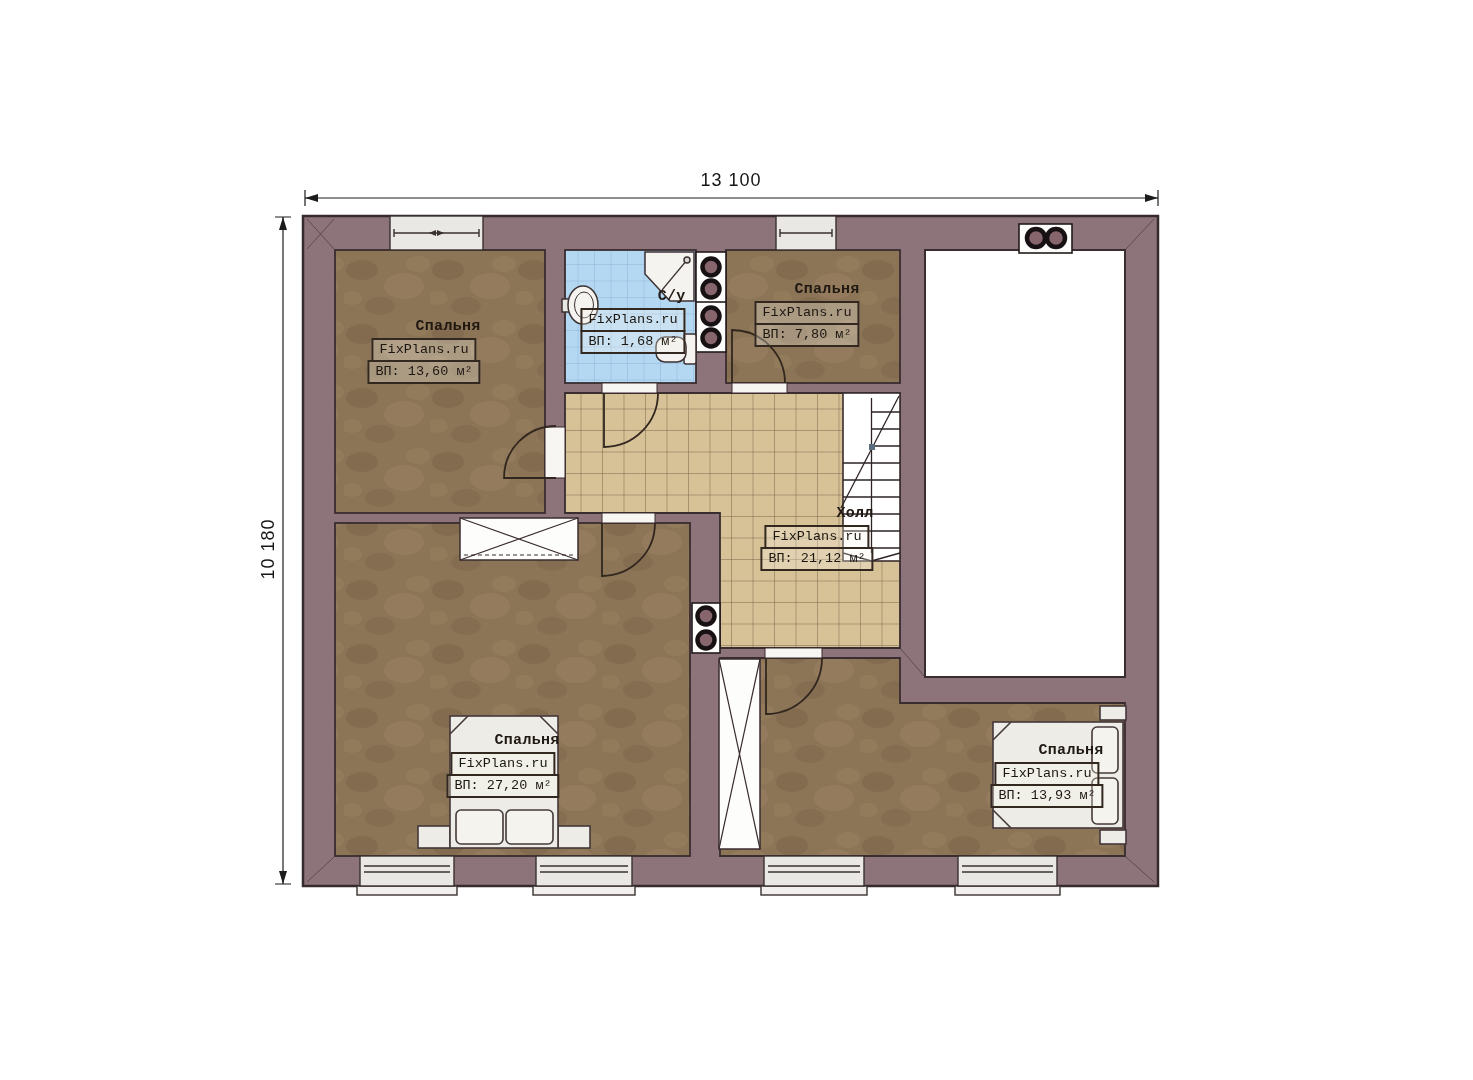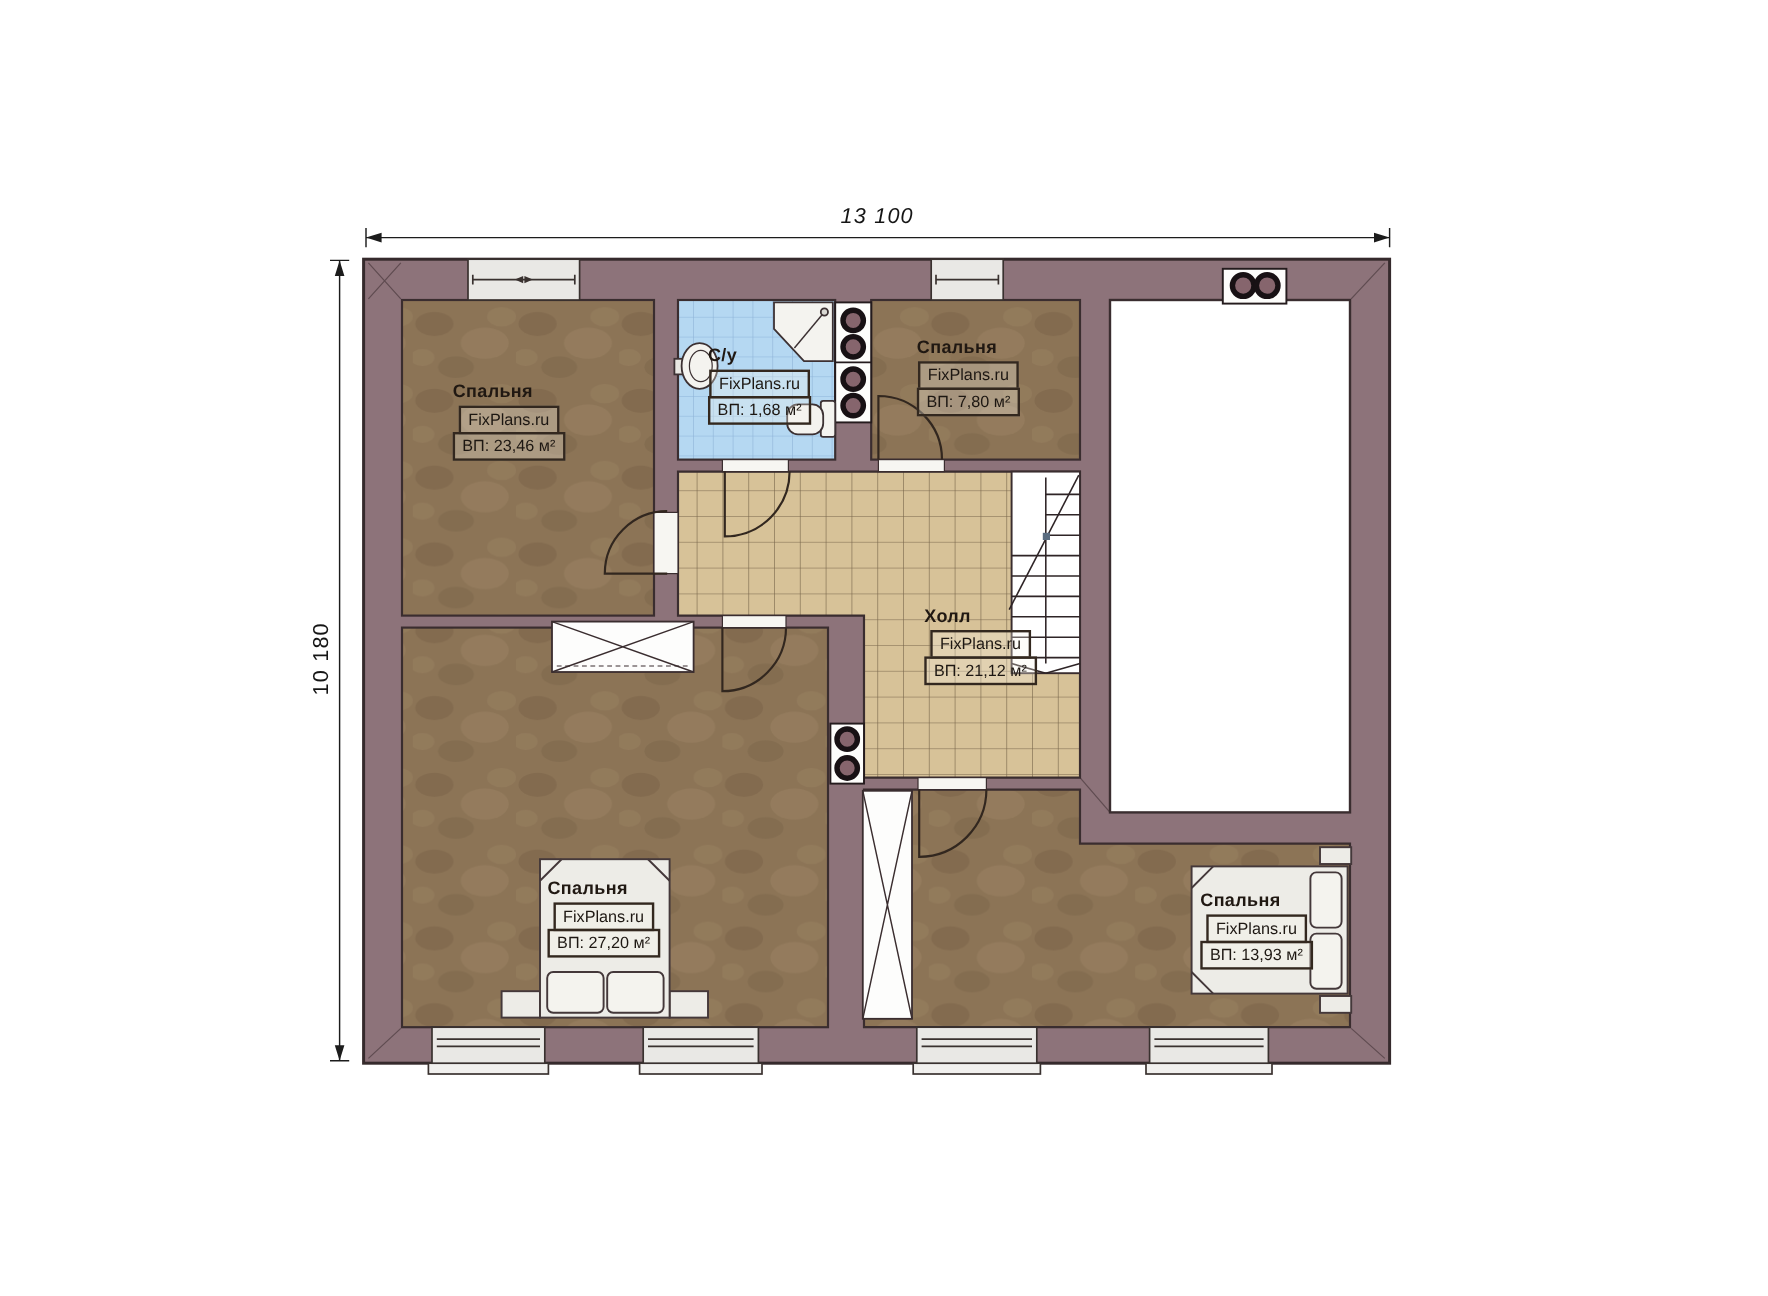--- a/index.html
+++ b/index.html
@@ -4,24 +4,24 @@
 <style>
   html,body{margin:0;padding:0;background:#ffffff;}
   .plan-wrap{
     position:relative;width:1473px;height:1080px;background:#ffffff;overflow:hidden;
     font-family:"Liberation Sans", sans-serif;
   }
   .plan-wrap svg{position:absolute;left:0;top:0;}
   .dim{
     position:absolute;font-size:18px;color:#151515;letter-spacing:1px;white-space:nowrap;
   }
-  .dim-top{transform:translateX(-50%);font-style:italic;}
+  .dim-top{transform:translateX(-50%);}
   .dim-left{transform:translate(-50%,-50%) rotate(-90deg);}
   .room-label{
-    position:absolute;transform:translateX(-50%);text-align:left;white-space:nowrap;
+    position:absolute;transform:translateX(-50%);text-align:right;white-space:nowrap;font-family:Liberation Mono, monospace;
   }
   .rname{
     font-size:15px;font-weight:bold;color:#201812;margin-bottom:3px;letter-spacing:.3px;
   }
   .lbox{
     display:block;margin:0 auto;width:max-content;
     border:2px solid #33281f;background:rgba(250,244,234,0.30);
     font-size:13.5px;line-height:18px;padding:1px 6px;color:#1d1712;
   }
   .lbox + .lbox{margin-top:-2px;}
@@ -223,21 +223,21 @@
     </g>
   </g>
 </svg>
 
 <div class="dim dim-top" style="left:731px;top:170px">13 100</div>
 <div class="dim dim-left" style="left:268px;top:549px">10 180</div>
 
 <div class="room-label" style="left:424px;top:318px">
   <div class="rname">Спальня</div>
   <div class="lbox">FixPlans.ru</div>
-  <div class="lbox">ВП: 23,46 м²</div>
+  <div class="lbox">ВП: 13,60 м²</div>
 </div>
 
 <div class="room-label" style="left:633px;top:288px">
   <div class="rname">С/у</div>
   <div class="lbox">FixPlans.ru</div>
   <div class="lbox">ВП: 1,68 м²</div>
 </div>
 
 <div class="room-label" style="left:807px;top:281px">
   <div class="rname">Спальня</div>

